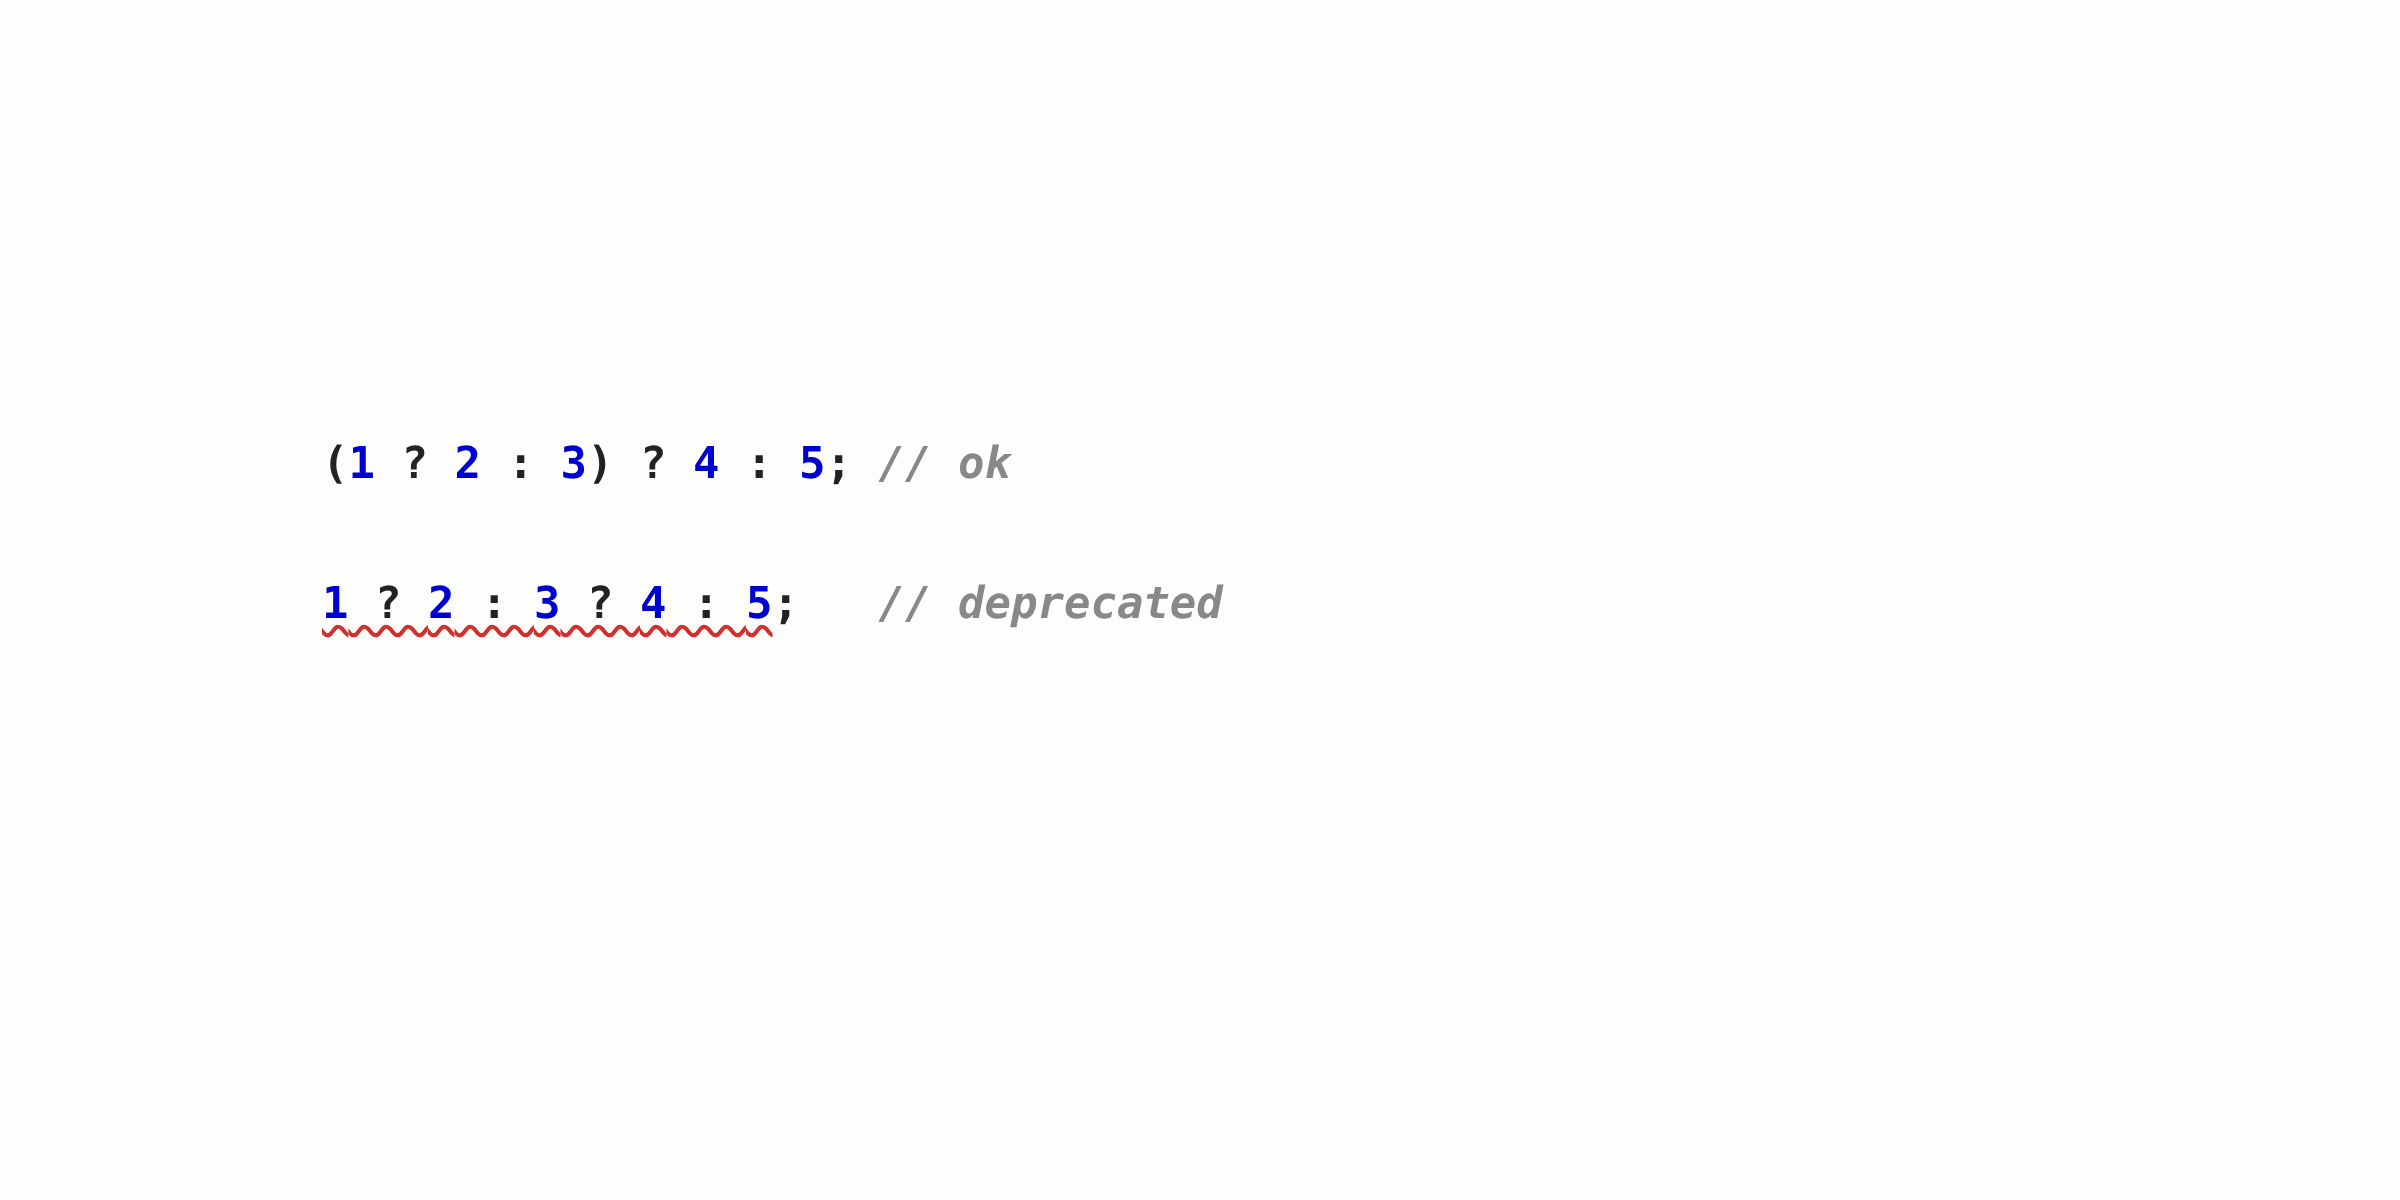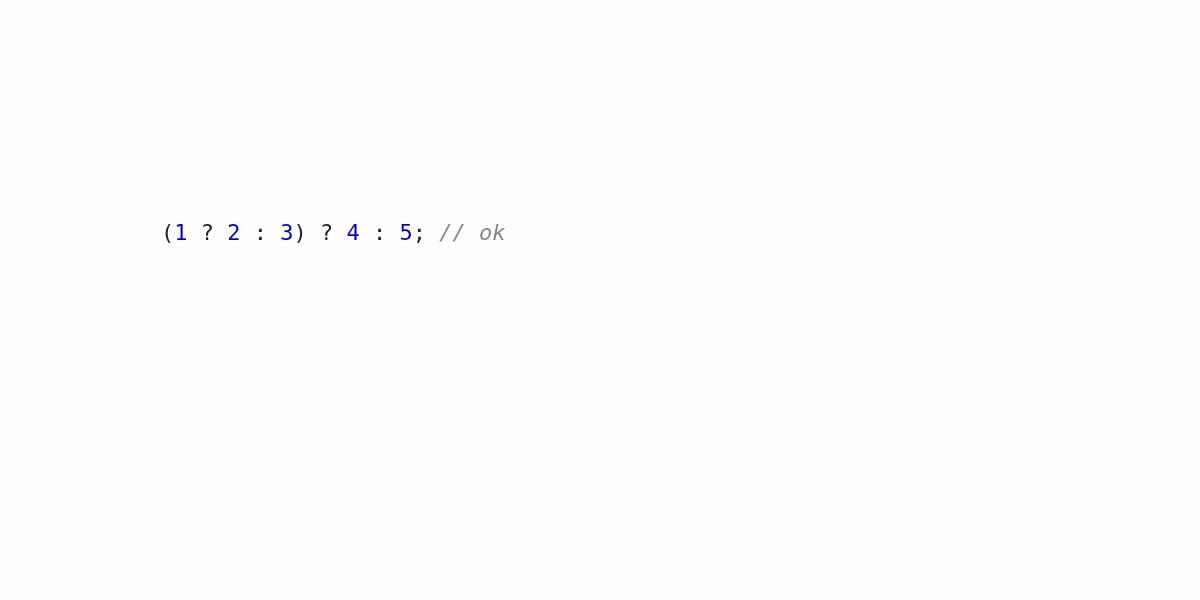--- a/index.html
+++ b/index.html
@@ -1,15 +1,15 @@
 <!DOCTYPE html>
 <html><head>
 <meta charset="utf-8">
 <style>
-  * { margin: 0; padding: 0; box-sizing: border-box; }
+  * { margin: 0; padding: 0; box-sizing: border-box; font-weight: bold; }
   body {
     width: 1200px;
     height: 600px;
     background: #fdfdfb;
     font-family: "Consolas", "Menlo", "Monaco", monospace;
     font-size: 22px;
     line-height: 1.6;
     overflow: hidden;
   }
   .code-block {
@@ -40,14 +40,17 @@
 
 <div class="code-block">
 
   <div class="code-line">
     <span class="p">(</span><span class="n">1</span><span class="p"> ? </span><span class="n">2</span><span class="p"> : </span><span class="n">3</span><span class="p">) ? </span><span class="n">4</span><span class="p"> : </span><span class="n">5</span><span class="p">;</span><span class="p"> </span><span class="c">// ok</span>
   </div>
 
 
   <div class="spacer-line"></div>
 
+  <div class="code-line">
+    <span class="warn"><span class="n">1</span><span class="p"> ? </span><span class="n">2</span><span class="p"> : </span><span class="n">3</span><span class="p"> ? </span><span class="n">4</span><span class="p"> : </span><span class="n">5</span></span><span class="p">;</span><span class="p">   </span><span class="c">// deprecated</span>
+  </div>
 
 </div>
 
 </body></html>

